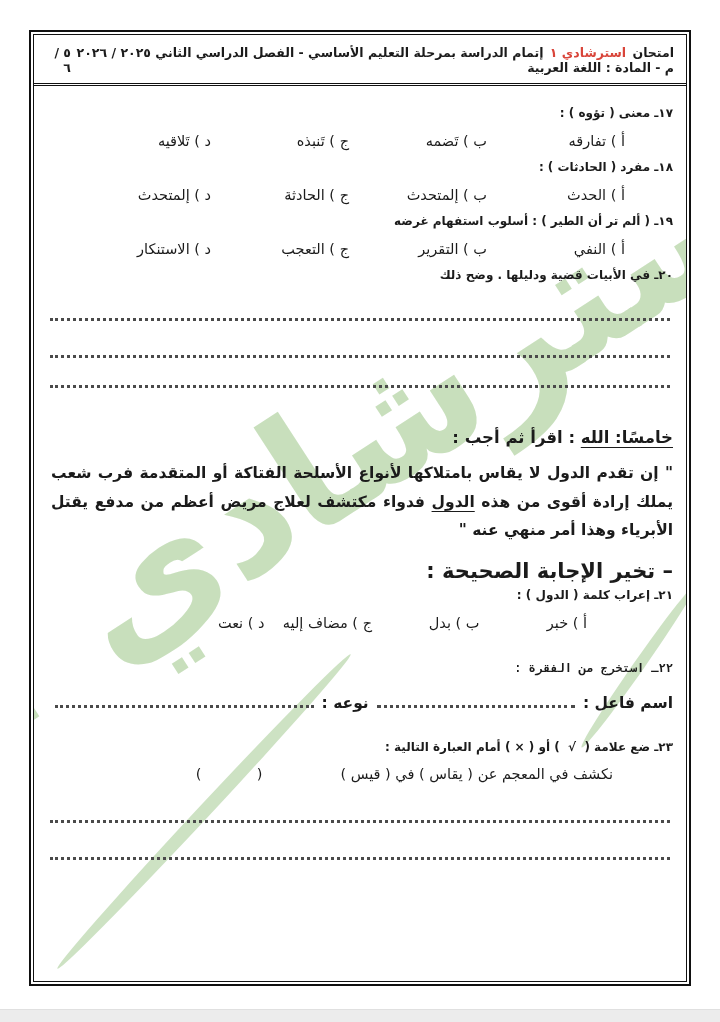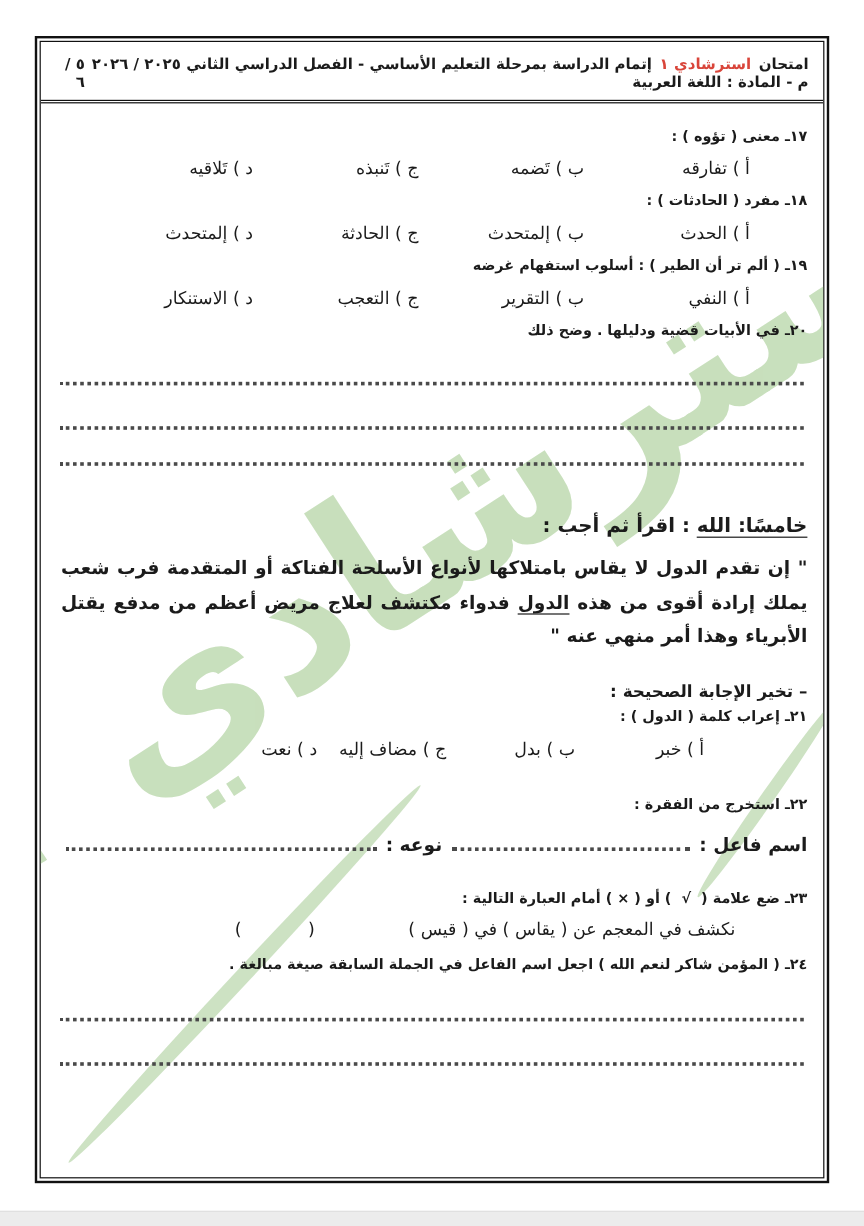--- a/index.html
+++ b/index.html
@@ -58,23 +58,23 @@
   .dotline {
     border-bottom:3px dotted #4a4a4a; height:2px; margin:0 3px;
   }
   .dl1 { margin-top:36px; } .dl2 { margin-top:34px; } .dl3 { margin-top:27px; }
   .section-head { margin-top:40px; font-size:16.5px; font-weight:bold; }
   .u { text-decoration:underline; text-underline-offset:4px; }
   .passage {
     margin-top:12px; font-size:15.5px; font-weight:bold; line-height:1.85;
     text-align:justify; padding-left:4px;
   }
-  .choose { margin-top:24px; font-size:14px; font-weight:bold; }
+  .choose { margin-top:14px; font-size:21px; font-weight:bold; }
   .mt-q21 { margin-top:5px; }
-  .mt-q22 { margin-top:30px; }
+  .mt-q22 { margin-top:30px;font-family:Liberation Mono, monospace; }
   .answer-row {
     display:flex; align-items:flex-end; margin-top:18px;
     font-size:15.5px; font-weight:bold;
   }
   .leader { border-bottom:3px dotted #4a4a4a; height:4px; margin:0 8px 4px 8px; }
   .leader.a { flex:1.15; } .leader.b { flex:1.5; }
   .mt-q23 { margin-top:28px; }
   .stmt-row {
     display:flex; align-items:baseline; margin-top:12px;
     font-size:14.5px; padding-right:60px;
@@ -164,21 +164,20 @@
           <span class="leader b"></span>
         </div>
 
         <div class="q-title mt-q23">٢٣ـ  ضع علامة ( &nbsp;√&nbsp; ) أو ( × ) أمام العبارة التالية :</div>
         <div class="stmt-row">
           <span>نكشف في المعجم عن ( يقاس ) في ( قيس )</span>
           <span class="stmt-gap"></span>
           <span>(&nbsp;&nbsp;&nbsp;&nbsp;&nbsp;&nbsp;&nbsp;&nbsp;&nbsp;&nbsp;&nbsp;&nbsp;)</span>
         </div>
 
-        <div class="q-title mt-q24">٢٤ـ  ( المؤمن شاكر لنعم الله ) اجعل اسم الفاعل في الجملة السابقة صيغة مبالغة .</div>
         <div class="dotline dl4"></div>
         <div class="dotline dl5"></div>
 
       </div>
     </div>
   </div>
   <div class="bottom-band"></div>
 </div>
 
 </body></html>

